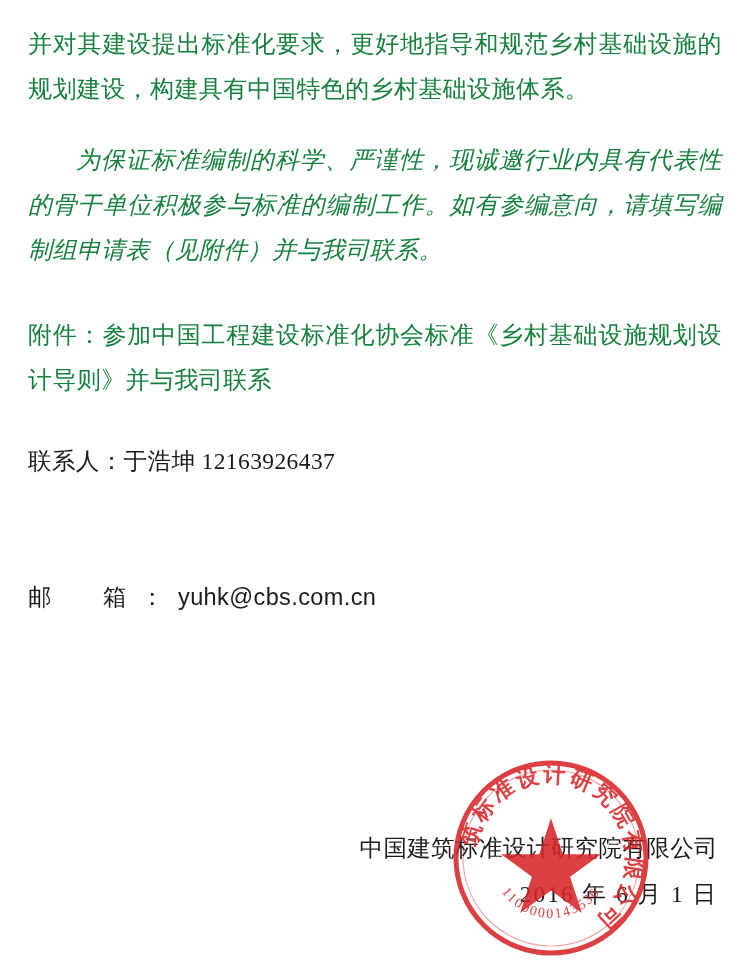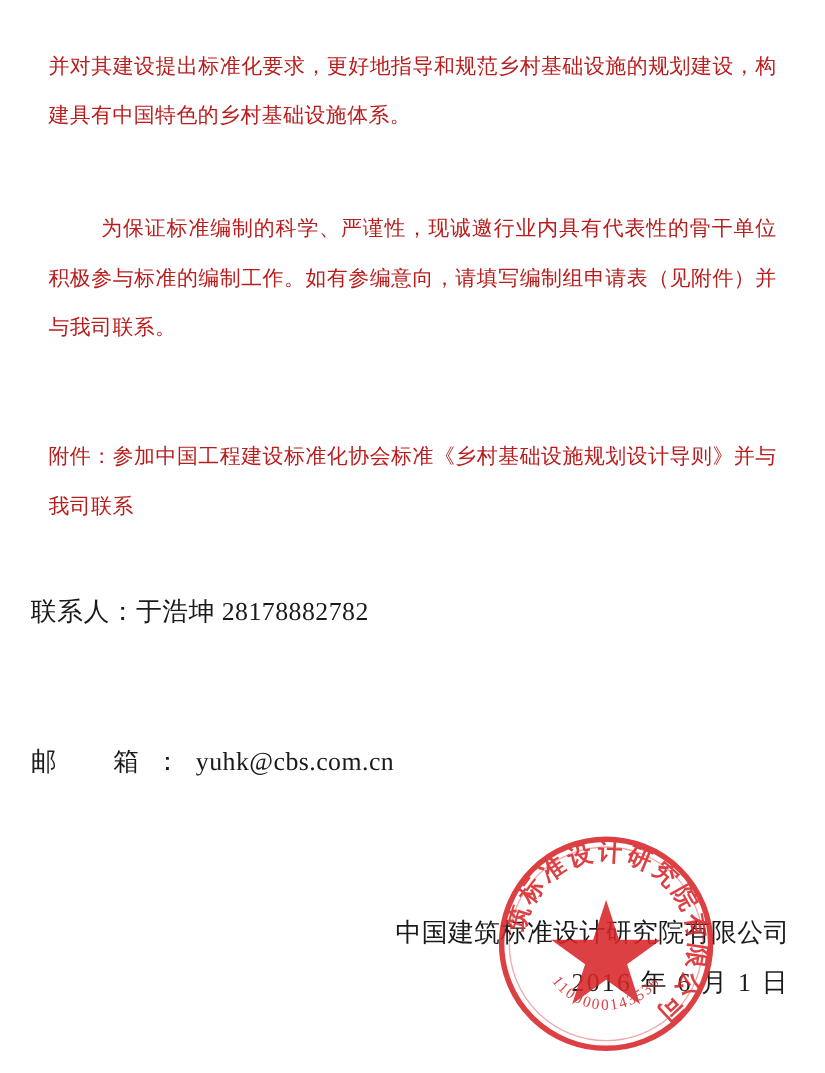--- a/index.html
+++ b/index.html
@@ -18,30 +18,31 @@
     background: #ffffff;
     overflow: hidden;
   }
   .doc-body {
     position: absolute;
     left: 28px;
     top: 22px;
     width: 694px;
   }
   .para {
-    font-size: 19px;
+    font-size: 24px;
     line-height: 45px;
     letter-spacing: 0.4px;
     text-align: justify;
     text-justify: inter-ideograph;
-    margin: 16px;
-    color: #b91c1c;
+    margin: 0;
+    color: #15803d;
   }
   .para.indent {
     text-indent: 48px;
+    font-style: italic;
   }
   .gap-1 { height: 40px; }
   .gap-2 { height: 26px; }
   .gap-3 { height: 38px; }
   .gap-mail { height: 96px; }
 
   .contact {
     font-size: 23.5px;
     line-height: 40px;
     letter-spacing: 0.4px;
@@ -50,21 +51,21 @@
   .mail-line {
     font-size: 23.5px;
     line-height: 40px;
     letter-spacing: 0.4px;
     color: #1a1a1a;
   }
   .mail-label {
     letter-spacing: 14px;
   }
   .mail-addr {
-    font-family: Liberation Serif, serif;
+    font-family: Liberation Sans, sans-serif;
   }
 
   
   .signature {
     position: absolute;
     right: 32px;
     bottom: 58px;
     text-align: right;
     font-size: 23.5px;
     line-height: 46px;
@@ -101,21 +102,21 @@
     <div class="gap-2"></div>
 
     <p class="para indent">为保证标准编制的科学、严谨性，现诚邀行业内具有代表性的骨干单位积极参与标准的编制工作。如有参编意向，请填写编制组申请表（见附件）并与我司联系。</p>
 
     <div class="gap-1"></div>
 
     <p class="para">附件：参加中国工程建设标准化协会标准《乡村基础设施规划设计导则》并与我司联系</p>
 
     <div class="gap-3"></div>
 
-    <div class="contact">联系人：于浩坤  28178882782</div>
+    <div class="contact">联系人：于浩坤  12163926437</div>
 
     <div class="gap-mail"></div>
 
     <div class="mail-line">
       <span class="mail-label">邮　箱：</span><span class="mail-addr">yuhk@cbs.com.cn</span>
     </div>
 
   </div>
 
   <div class="signature">

